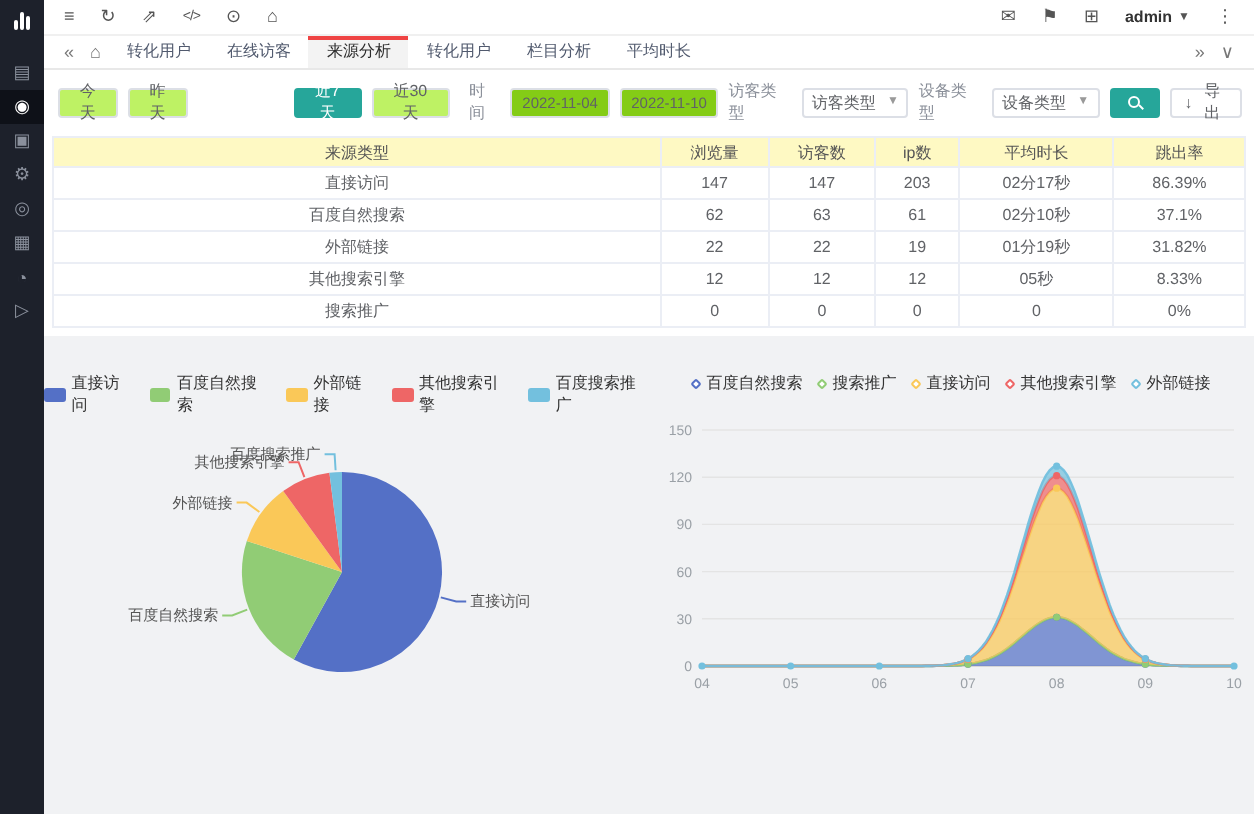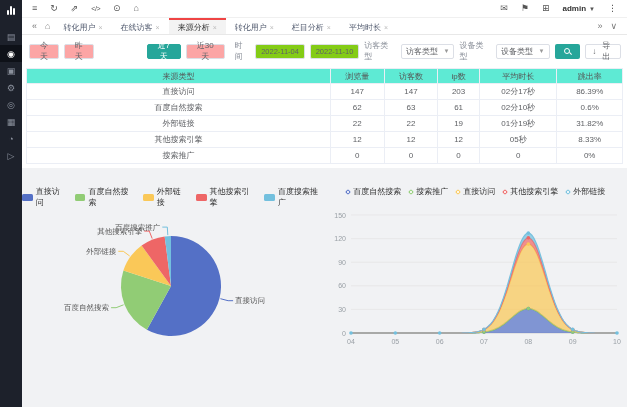--- a/index.html
+++ b/index.html
@@ -21,45 +21,45 @@
   .toolbar { height:18px; background:#fff; border-bottom:1px solid #f0f0f0; display:flex; align-items:center; padding:0 10px; gap:13px; color:#555; }
   .toolbar .ticon { font-size:9px; line-height:1; cursor:pointer; }
   .toolbar .code { font-size:7px; letter-spacing:-0.5px; }
   .toolbar .spacer { flex:1; }
   .user { display:flex; align-items:center; gap:3px; color:#333; font-weight:bold; font-size:8px; cursor:pointer; }
   .user .caret { font-size:6px; color:#555; }
 
   
   .tabbar { height:17px; background:#fff; border-bottom:1px solid #e8e8e8; display:flex; align-items:stretch; padding:0 6px; color:#515a6e; }
   .tabbar .nav-glyph { display:flex; align-items:center; padding:0 4px; color:#777; font-size:9px; cursor:pointer; }
-  .tab { display:flex; align-items:center; gap:3px; padding:0 9px; font-size:8px; cursor:pointer; border-top:2px solid transparent; }
+  .tab { display:flex; align-items:center; gap:3px; padding:0 9px; font-size:8px; cursor:pointer; border-top:2px solid transparent;flex-direction:column; }
   .tab .x { color:#bbb; font-size:7px; }
   .tab.active { background:#f3f3f3; border-top:2px solid #ef4444; font-weight:normal; color:#2c2c2c; }
   .tabbar .spacer { flex:1; }
 
   .content { flex:1; display:flex; flex-direction:column; background:#fff; min-height:0; }
 
   
   .filters { display:flex; align-items:center; gap:5px; padding:5px 6px 5px 7px; }
-  .qbtn { height:15px; padding:0 6px; border:1px solid #dcdfe6; border-radius:2px; background:#fca5a5; color:#606266; font-size:8px; display:flex; align-items:center; cursor:pointer; }
+  .qbtn { height:15px; padding:0 6px; border:1px solid #dcdfe6; border-radius:2px; background:#bef264; color:#606266; font-size:8px; display:flex; align-items:center; cursor:pointer; }
   .qbtn.active { background:#26a69a; border-color:#26a69a; color:#fff;margin-left:48px; }
   .filters .spacer { flex:1; }
   .flabel { color:#8a8f99; font-size:8px; }
   .dinput { width:50px; height:15px; border:1px solid #dcdfe6; border-radius:2px; display:flex; align-items:center; justify-content:center; font-size:7.5px; color:#606266; background:#84cc16; cursor:text; }
   .select { width:54px; height:15px; border:1px solid #dcdfe6; border-radius:2px; display:flex; align-items:center; justify-content:space-between; padding:0 4px; font-size:8px; color:#606266; background:#fff; cursor:pointer; }
   .select .caret { font-size:6px; color:#999; }
   .sbtn { width:26px; height:15px; background:#26a69a; border:none; border-radius:2px; display:flex; align-items:center; justify-content:center; cursor:pointer; }
   .mag { position:relative; width:6px; height:6px; border:1.2px solid #fff; border-radius:50%; display:inline-block; }
   .mag::after { content:''; position:absolute; width:3px; height:1.2px; background:#fff; right:-2.5px; bottom:-1px; transform:rotate(45deg); }
   .ebtn { height:15px; padding:0 6px; border:1px solid #dcdfe6; border-radius:2px; background:#fff; color:#606266; font-size:8px; display:flex; align-items:center; gap:2px; cursor:pointer; }
 
   
   table { width:calc(100% - 8px); margin:1px 4px 0 4px; border-collapse:collapse; table-layout:fixed; }
   th,td { border:1px solid #ebeef5; text-align:center; font-weight:normal; font-size:8px; color:#606266; height:16px; overflow:hidden; white-space:nowrap; }
-  thead th { background:#5eead4; color:#555; height:15px; }
+  thead th { background:#fef9c3; color:#555; height:15px; }
   col.c0{width:51%} col.c1{width:9%} col.c2{width:9%} col.c3{width:7%} col.c4{width:13%} col.c5{width:11%}
 
   
   .charts { flex:1; background:#f1f2f4; display:flex; margin-top:4px; min-height:0; }
   .chart-box { width:50%; display:flex; flex-direction:column; align-items:center; padding-top:18px; }
   .legend { display:flex; align-items:center; gap:8px; justify-content:center; }
   .litem { display:flex; align-items:center; gap:3px; font-size:8px; color:#333; cursor:pointer; }
   .swatch { width:11px; height:7px; border-radius:1.5px; display:inline-block; }
   .dmark { width:4px; height:4px; border:1.4px solid #999; background:#fff; transform:rotate(45deg); border-radius:1px; display:inline-block; }
   svg text.pie-label { font-size:7.5px; fill:#555; font-family:"Liberation Sans","DejaVu Sans",sans-serif; }
@@ -195,21 +195,21 @@
               <td>203</td>
               <td>02分17秒</td>
               <td>86.39%</td>
           </tr>
           <tr>
             <td>百度自然搜索</td>
               <td>62</td>
               <td>63</td>
               <td>61</td>
               <td>02分10秒</td>
-              <td>0.6%</td>
+              <td>37.1%</td>
           </tr>
           <tr>
             <td>外部链接</td>
               <td>22</td>
               <td>22</td>
               <td>19</td>
               <td>01分19秒</td>
               <td>31.82%</td>
           </tr>
           <tr>

